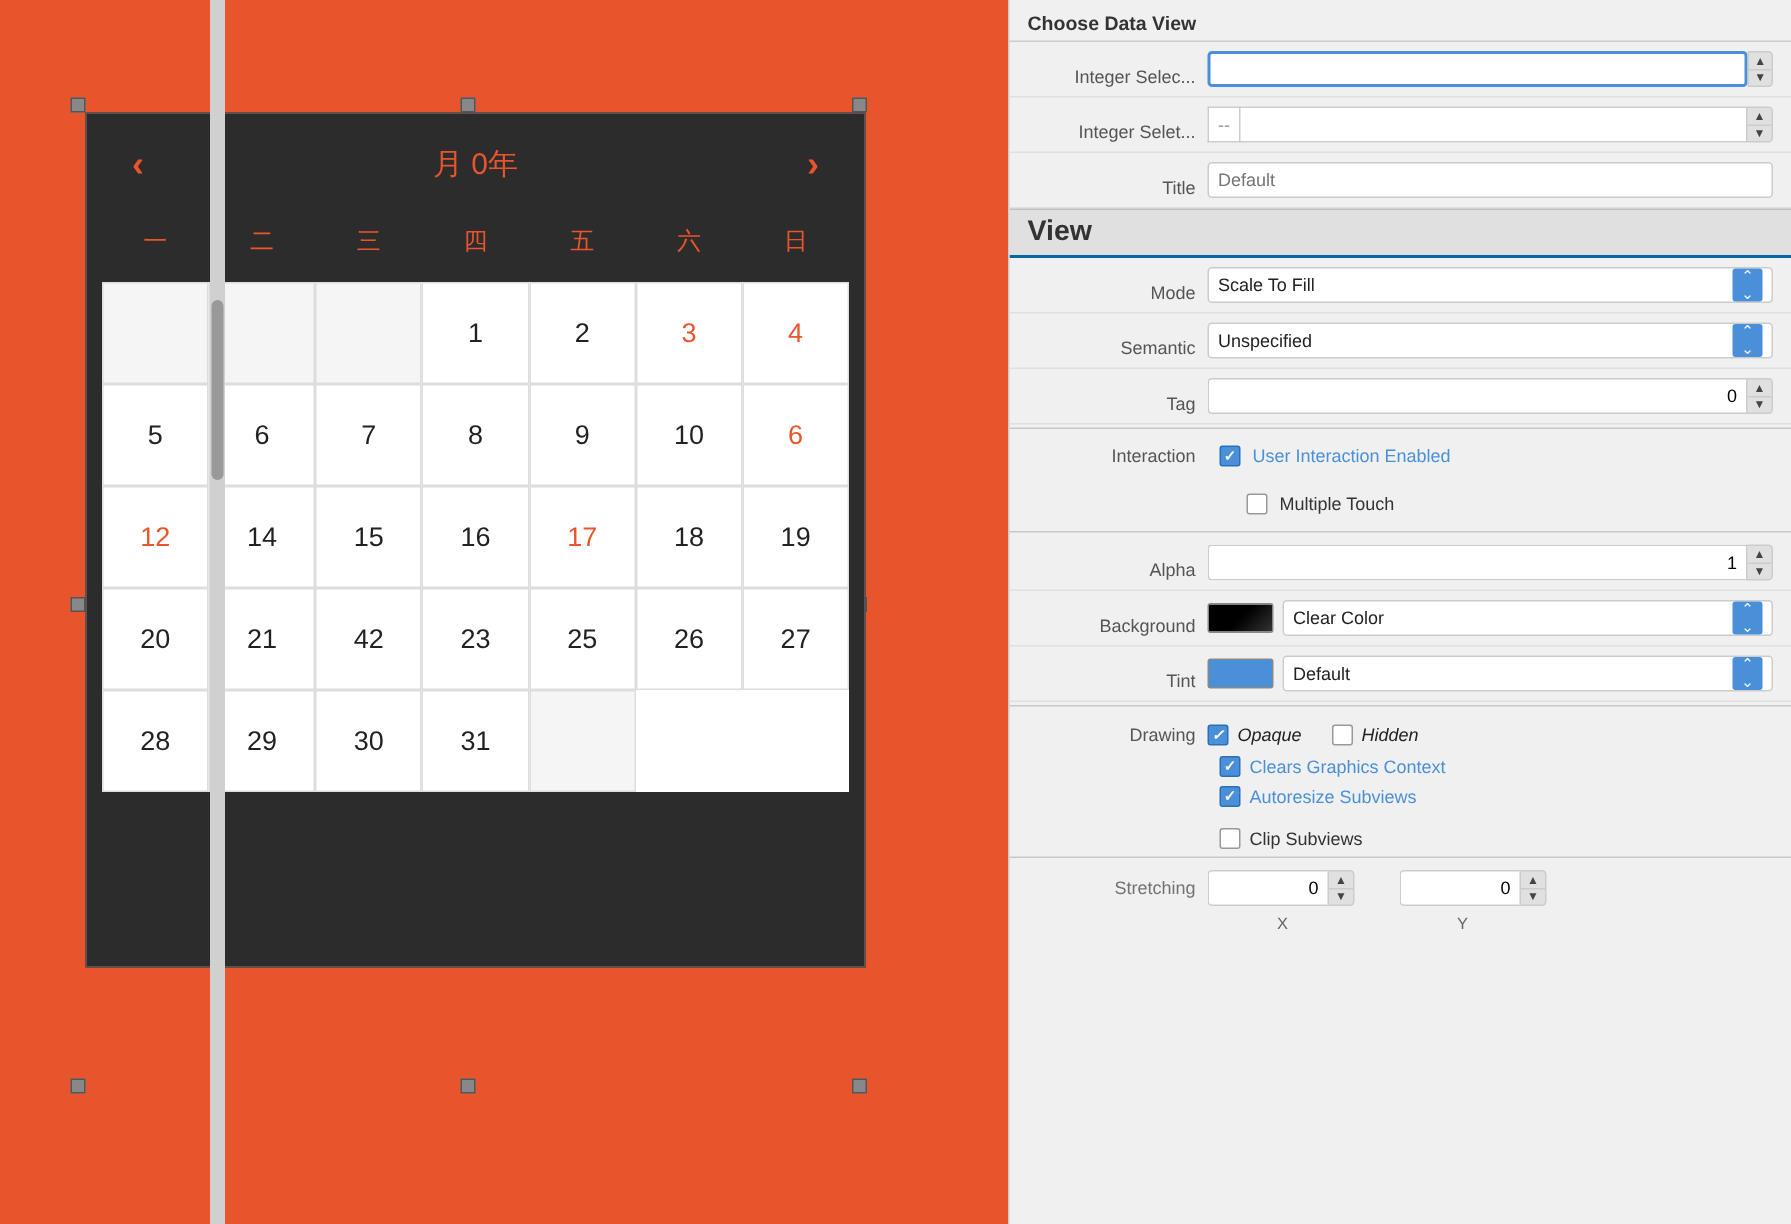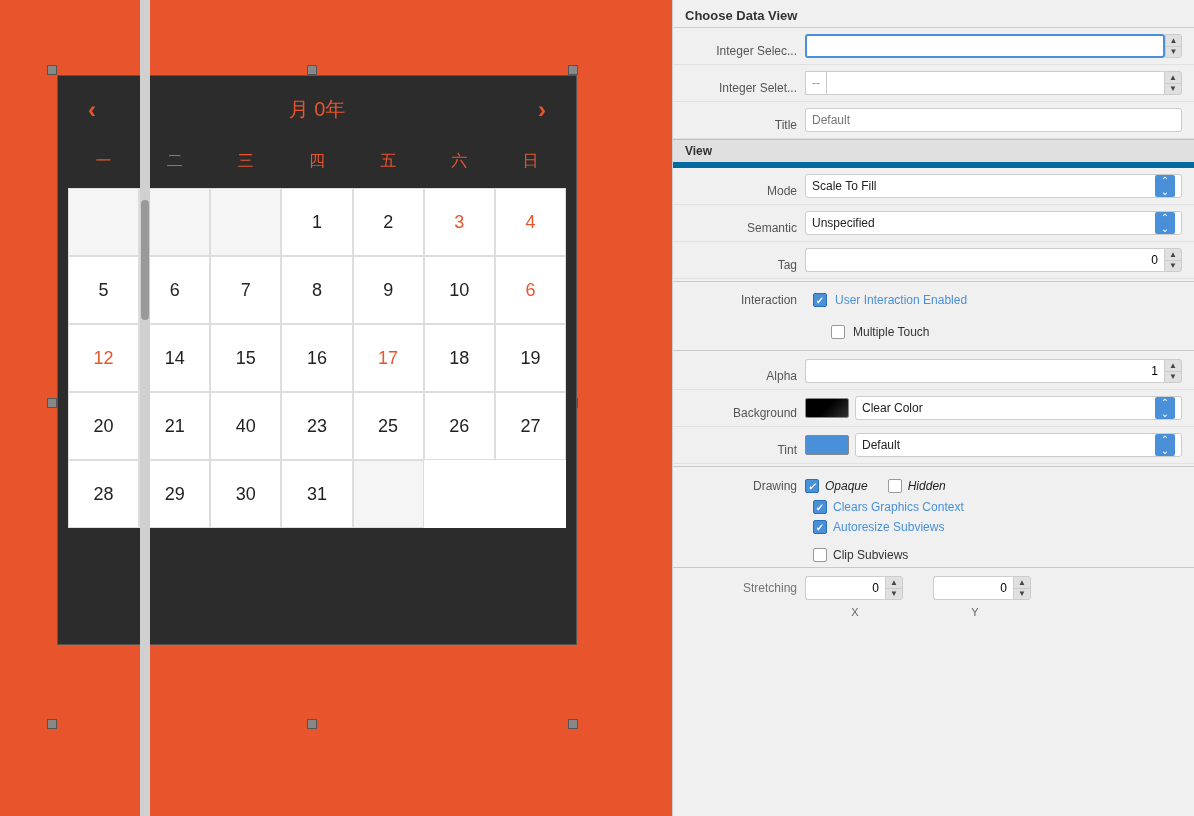--- a/index.html
+++ b/index.html
@@ -145,24 +145,24 @@
       height: 120px;
       background: #999;
       border-radius: 4px;
       margin: 0 1px;
       margin-top: 200px;
     }
 
     .section-header {
       background: #e0e0e0;
       border-top: 1px solid #c0c0c0;
-      border-bottom: 6px solid #0369a1;
+      border-bottom: 2px solid #0369a1;
       padding: 4px 12px;
       font-weight: bold;
-      font-size: 12px;
+      font-size: 19px;
       color: #333;
     }
 
     .choose-data-header {
       padding: 8px 12px 4px 12px;
       font-weight: bold;
       font-size: 13px;
       color: #333;
       border-bottom: 1px solid #ccc;
     }
@@ -478,21 +478,21 @@
       <div class="cal-cell weekend-red">12</div>
       <div class="cal-cell">14</div>
       <div class="cal-cell">15</div>
       <div class="cal-cell">16</div>
       <div class="cal-cell weekend-red">17</div>
       <div class="cal-cell">18</div>
 
       <div class="cal-cell">19</div>
       <div class="cal-cell">20</div>
       <div class="cal-cell">21</div>
-      <div class="cal-cell">40</div>
+      <div class="cal-cell">42</div>
       <div class="cal-cell">23</div>
       <div class="cal-cell">25</div>
 
       <div class="cal-cell">26</div>
       <div class="cal-cell">27</div>
       <div class="cal-cell">28</div>
       <div class="cal-cell">29</div>
       <div class="cal-cell">30</div>
       <div class="cal-cell">31</div>
       <div class="cal-cell empty"></div>

